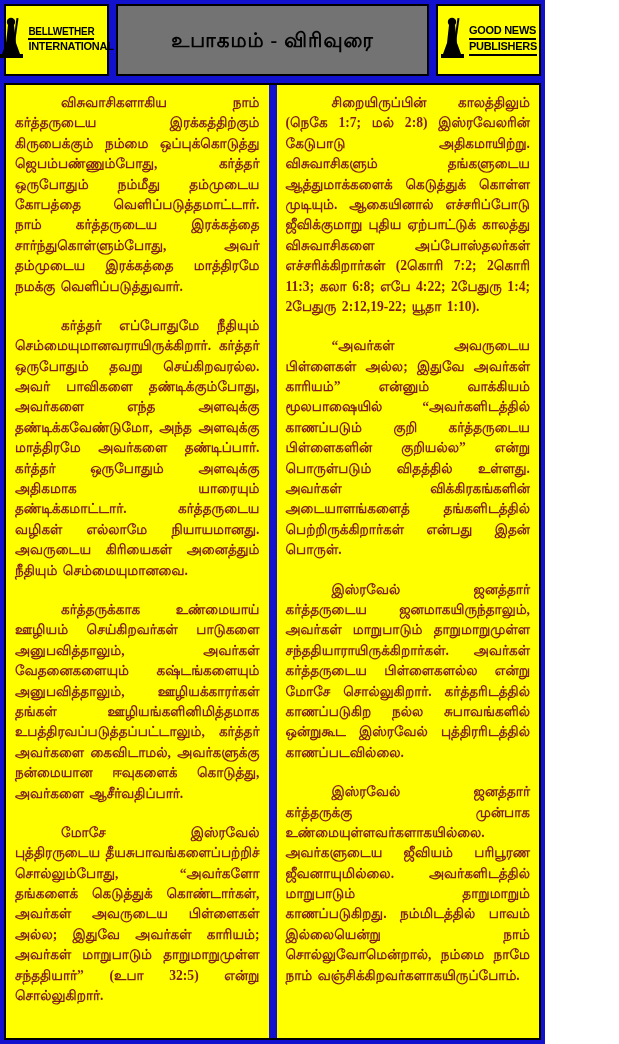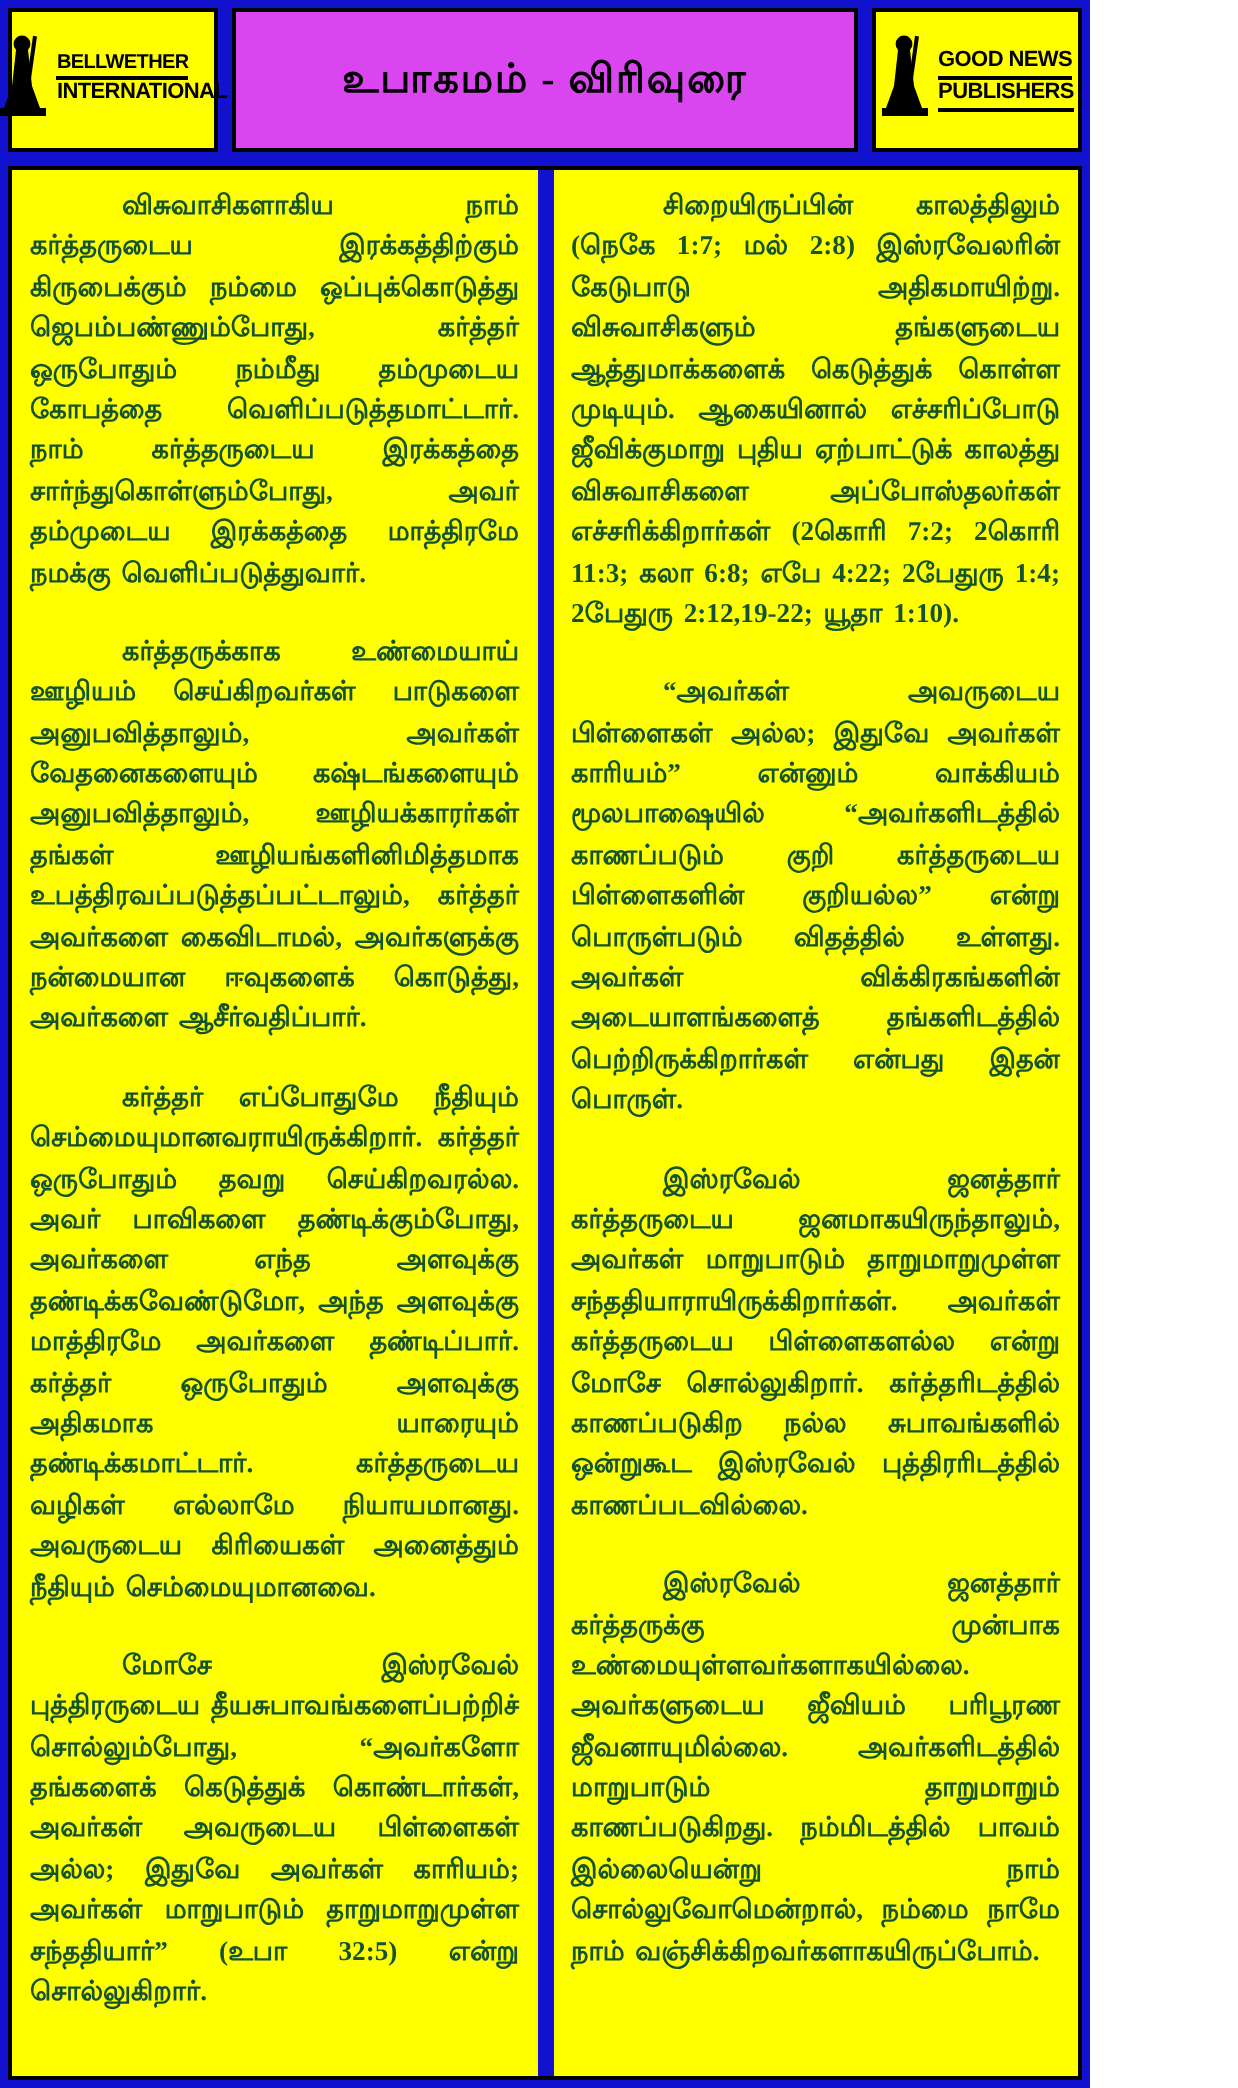--- a/index.html
+++ b/index.html
@@ -29,21 +29,21 @@
   .logo-line {
     font-family:"Liberation Sans","DejaVu Sans",sans-serif;
     font-weight:bold; color:#000;
     font-size:10px; letter-spacing:-0.3px; line-height:1.25;
     white-space:nowrap;
   }
   .logo-line.underlined { border-bottom:2px solid #000; }
   .logo-line.big { font-size:11px; }
   .title-box {
     flex:1;
-    background:#d946ef;
+    background:#737373;
     border:2px solid #000;
     display:flex; flex-direction:row; align-items:center; justify-content:center;
     gap:3px; padding:2px 4px;
   }
   .title-tamil {
     font-weight:bold; color:#000; font-size:20px; line-height:1.1;
     letter-spacing:1px; white-space:nowrap;
   }
   .title-english {
     font-family:"Liberation Serif","DejaVu Serif",serif;
@@ -55,21 +55,21 @@
     flex:1;
     background:#FFFF00;
     border:2px solid #000;
     display:flex;
     overflow:hidden;
   }
   .col {
     flex:1;
     padding:8px 9px 6px 9px;
     overflow:hidden;
-    color:#14532d;
+    color:#7f1d1d;
   }
   .col-divider {
     width:8px; flex-shrink:0;
     background:#1111CE;
   }
   .col p {
     font-size:13.6px;
     line-height:1.5;
     font-weight:bold;
     text-align:justify;
@@ -119,22 +119,22 @@
         <span class="logo-line underlined big">PUBLISHERS</span>
       </span>
     </div>
 
   </div>
 
   <div class="body-box">
 
     <div class="col">
       <p>விசுவாசிகளாகிய நாம் கர்த்தருடைய இரக்கத்திற்கும் கிருபைக்கும் நம்மை ஒப்புக்கொடுத்து ஜெபம்பண்ணும்போது, கர்த்தர் ஒருபோதும் நம்மீது தம்முடைய கோபத்தை வெளிப்படுத்தமாட்டார். நாம் கர்த்தருடைய இரக்கத்தை சார்ந்துகொள்ளும்போது, அவர் தம்முடைய இரக்கத்தை மாத்திரமே நமக்கு வெளிப்படுத்துவார்.</p>
+      <p>கர்த்தர் எப்போதுமே நீதியும் செம்மையுமானவராயிருக்கிறார். கர்த்தர் ஒருபோதும் தவறு செய்கிறவரல்ல. அவர் பாவிகளை தண்டிக்கும்போது, அவர்களை எந்த அளவுக்கு தண்டிக்கவேண்டுமோ, அந்த அளவுக்கு மாத்திரமே அவர்களை தண்டிப்பார். கர்த்தர் ஒருபோதும் அளவுக்கு அதிகமாக யாரையும் தண்டிக்கமாட்டார். கர்த்தருடைய வழிகள் எல்லாமே நியாயமானது. அவருடைய கிரியைகள் அனைத்தும் நீதியும் செம்மையுமானவை.</p>
       <p>கர்த்தருக்காக உண்மையாய் ஊழியம் செய்கிறவர்கள் பாடுகளை அனுபவித்தாலும், அவர்கள் வேதனைகளையும் கஷ்டங்களையும் அனுபவித்தாலும், ஊழியக்காரர்கள் தங்கள் ஊழியங்களினிமித்தமாக உபத்திரவப்படுத்தப்பட்டாலும், கர்த்தர் அவர்களை கைவிடாமல், அவர்களுக்கு நன்மையான ஈவுகளைக் கொடுத்து, அவர்களை ஆசீர்வதிப்பார்.</p>
-      <p>கர்த்தர் எப்போதுமே நீதியும் செம்மையுமானவராயிருக்கிறார். கர்த்தர் ஒருபோதும் தவறு செய்கிறவரல்ல. அவர் பாவிகளை தண்டிக்கும்போது, அவர்களை எந்த அளவுக்கு தண்டிக்கவேண்டுமோ, அந்த அளவுக்கு மாத்திரமே அவர்களை தண்டிப்பார். கர்த்தர் ஒருபோதும் அளவுக்கு அதிகமாக யாரையும் தண்டிக்கமாட்டார். கர்த்தருடைய வழிகள் எல்லாமே நியாயமானது. அவருடைய கிரியைகள் அனைத்தும் நீதியும் செம்மையுமானவை.</p>
       <p>மோசே இஸ்ரவேல் புத்திரருடைய தீயசுபாவங்களைப்பற்றிச் சொல்லும்போது, “அவர்களோ தங்களைக் கெடுத்துக் கொண்டார்கள், அவர்கள் அவருடைய பிள்ளைகள் அல்ல; இதுவே அவர்கள் காரியம்; அவர்கள் மாறுபாடும் தாறுமாறுமுள்ள சந்ததியார்” (உபா 32:5) என்று சொல்லுகிறார்.</p>
 
     </div>
 
     <div class="col-divider"></div>
 
     <div class="col">
       <p>சிறையிருப்பின் காலத்திலும் (நெகே 1:7; மல் 2:8) இஸ்ரவேலரின் கேடுபாடு அதிகமாயிற்று. விசுவாசிகளும் தங்களுடைய ஆத்துமாக்களைக் கெடுத்துக் கொள்ள முடியும். ஆகையினால் எச்சரிப்போடு ஜீவிக்குமாறு புதிய ஏற்பாட்டுக் காலத்து விசுவாசிகளை அப்போஸ்தலர்கள் எச்சரிக்கிறார்கள் (2கொரி 7:2; 2கொரி 11:3; கலா 6:8; எபே 4:22; 2பேதுரு 1:4; 2பேதுரு 2:12,19-22; யூதா 1:10).</p>
       <p>“அவர்கள் அவருடைய பிள்ளைகள் அல்ல; இதுவே அவர்கள் காரியம்” என்னும் வாக்கியம் மூலபாஷையில் “அவர்களிடத்தில் காணப்படும் குறி கர்த்தருடைய பிள்ளைகளின் குறியல்ல” என்று பொருள்படும் விதத்தில் உள்ளது. அவர்கள் விக்கிரகங்களின் அடையாளங்களைத் தங்களிடத்தில் பெற்றிருக்கிறார்கள் என்பது இதன் பொருள்.</p>
       <p>இஸ்ரவேல் ஜனத்தார் கர்த்தருடைய ஜனமாகயிருந்தாலும், அவர்கள் மாறுபாடும் தாறுமாறுமுள்ள சந்ததியாராயிருக்கிறார்கள். அவர்கள் கர்த்தருடைய பிள்ளைகளல்ல என்று மோசே சொல்லுகிறார். கர்த்தரிடத்தில் காணப்படுகிற நல்ல சுபாவங்களில் ஒன்றுகூட இஸ்ரவேல் புத்திரரிடத்தில் காணப்படவில்லை.</p>

